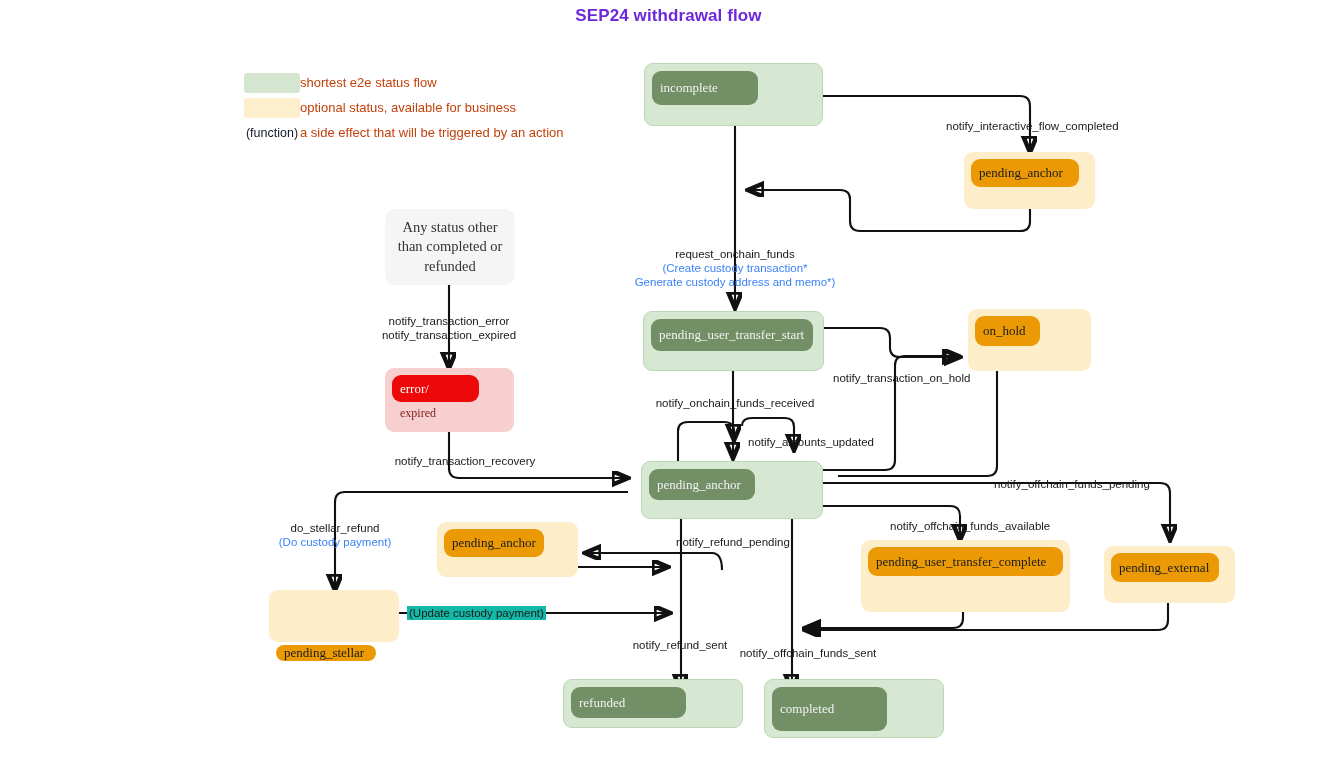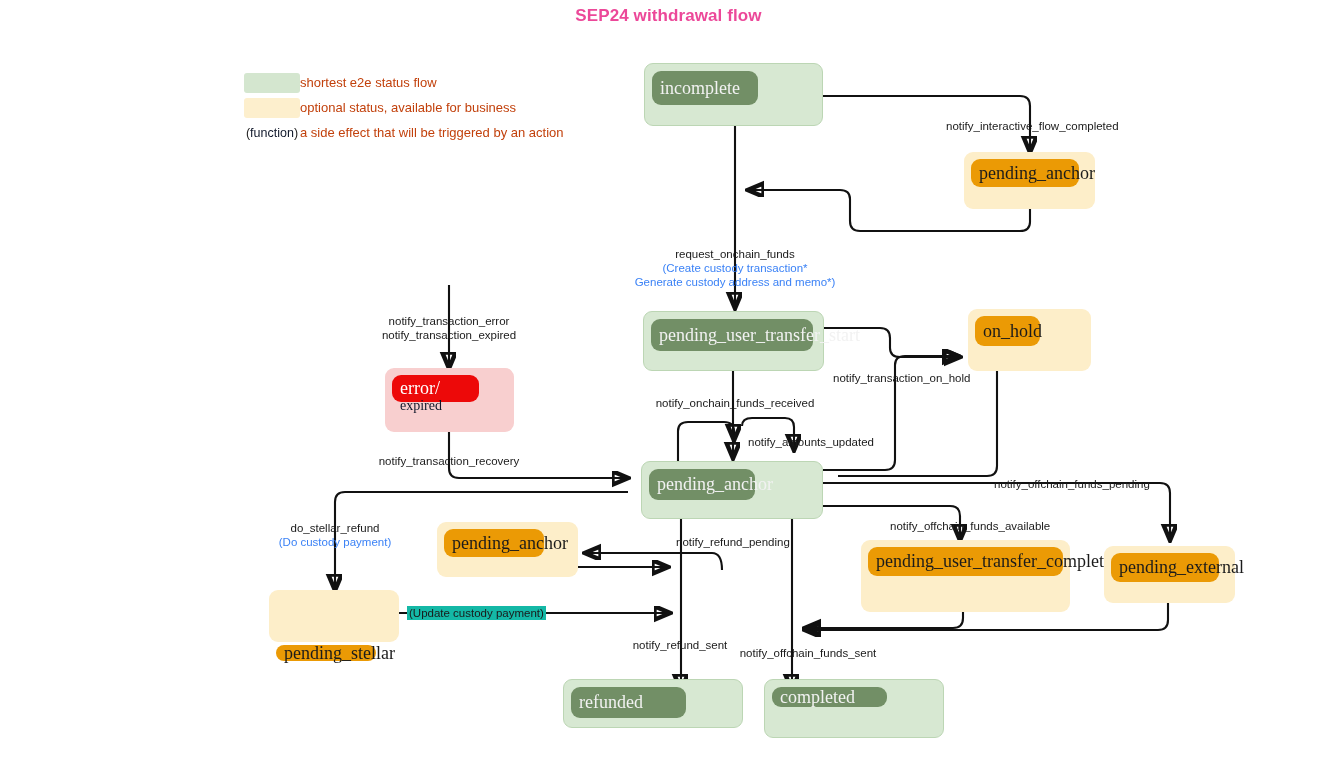--- a/index.html
+++ b/index.html
@@ -1,54 +1,54 @@
 <!DOCTYPE html>
 <html><head>
 <meta charset="utf-8">
 <style>
   html,body{margin:0;padding:0;background:#ffffff;}
   body{width:1337px;height:770px;position:relative;overflow:hidden;
        font-family:"Liberation Sans",sans-serif;color:#111;}
   #stage{position:absolute;inset:0;width:1337px;height:770px;}
 
   .title{position:absolute;left:0;top:6px;width:1337px;text-align:center;
-         font-size:17px;font-weight:bold;color:#ec4899;letter-spacing:.1px;}
+         font-size:17px;font-weight:bold;color:#6d28d9;letter-spacing:.1px;}
 
   
   .legend{position:absolute;left:244px;top:70px;}
   .lg-row{display:flex;align-items:center;height:25px;margin-bottom:0;}
   .lg-sw{width:56px;height:20px;border-radius:3px;margin-right:0;}
   .lg-sw.green{background:#d4e6cf;}
   .lg-sw.cream{background:#fdefcd;}
   .lg-fn{width:56px;text-align:center;font-size:12.5px;color:#222;}
   .lg-fn .blue{color:#0f172a;}
   .lg-tx{font-size:13px;color:#c2410c;white-space:nowrap;}
 
   
   .node{position:absolute;box-sizing:border-box;border-radius:9px;}
   .node .inner{position:absolute;left:7px;top:7px;border-radius:9px;
                display:flex;align-items:center;box-sizing:border-box;
                padding:0 8px;white-space:nowrap;
-               font-family:"Liberation Serif",serif;font-size:18px;}
+               font-family:"Liberation Serif",serif;font-size:13px;}
 
   .n-green{background:#d7e8d2;border:1px solid #bcd6b4;}
   .n-green .inner{background:#728f66;color:#f2f2f2;}
   .n-cream{background:#fdeec9;}
   .n-cream .inner{background:#eb9a05;color:#1b1b1b;}
   .n-pink{background:#f8cfcf;}
   .n-pink .inner{background:#ed0909;color:#ffffff;}
   .n-grey{background:#f5f5f5;border-radius:11px;}
 
   .note{position:absolute;display:flex;align-items:center;justify-content:center;
         text-align:center;font-family:"Liberation Serif",serif;
         font-size:14.5px;color:#333;line-height:1.33;padding:6px;box-sizing:border-box;}
 
   
-  .ov2{position:absolute;left:15px;top:30px;font-family:"Liberation Serif",serif;
-       font-size:14px;color:#0f172a;white-space:nowrap;}
+  .ov2{position:absolute;left:15px;top:38px;font-family:"Liberation Serif",serif;
+       font-size:12px;color:#7f1d1d;white-space:nowrap;}
 
   
   .elabel{position:absolute;font-size:11.5px;color:#1a1a1a;white-space:nowrap;
           line-height:1.22;}
   .elabel .fn{color:#3b82f6;}
   .ctr{transform:translateX(-50%);text-align:center;}
 
   svg.edges{position:absolute;left:0;top:0;width:1337px;height:770px;
             overflow:visible;pointer-events:none;}
   svg.edges path{fill:none;stroke:#111;stroke-width:2.1;stroke-linecap:butt;}
@@ -126,20 +126,23 @@
   </svg>
 
   <div class="node n-green" style="left:644px;top:63px;width:179px;height:63px;">
     <div class="inner" style="width:106px;height:34px;">incomplete</div>
   </div>
 
   <div class="node n-cream" style="left:964px;top:152px;width:131px;height:57px;">
     <div class="inner" style="width:108px;height:28px;">pending_anchor</div>
   </div>
 
+  <div class="node n-grey note" style="left:385px;top:209px;width:130px;height:76px;">
+    <span>Any status other than completed or refunded</span>
+  </div>
 
   <div class="node n-pink" style="left:385px;top:368px;width:129px;height:64px;">
     <div class="inner" style="width:87px;height:27px;">error/</div>
     <div class="ov2">expired</div>
   </div>
 
   <div class="node n-green" style="left:643px;top:311px;width:181px;height:60px;">
     <div class="inner" style="width:162px;height:32px;overflow:visible;">pending_user_transfer_start</div>
   </div>
 
@@ -165,37 +168,37 @@
 
   <div class="node n-cream" style="left:1104px;top:546px;width:131px;height:57px;">
     <div class="inner" style="width:108px;height:29px;">pending_external</div>
   </div>
 
   <div class="node n-green" style="left:563px;top:679px;width:180px;height:49px;">
     <div class="inner" style="width:115px;height:31px;">refunded</div>
   </div>
 
   <div class="node n-green" style="left:764px;top:679px;width:180px;height:59px;">
-    <div class="inner" style="width:115px;height:20px;">completed</div>
+    <div class="inner" style="width:115px;height:44px;">completed</div>
   </div>
 
   <div class="elabel" style="left:946px;top:119px;">notify_interactive_flow_completed</div>
 
   <div class="elabel ctr" style="left:735px;top:247px;">
     <div>request_onchain_funds</div>
     <div class="fn">(Create custody transaction*</div>
     <div class="fn">Generate custody address and memo*)</div>
   </div>
 
   <div class="elabel ctr" style="left:449px;top:314px;">
     <div>notify_transaction_error</div>
     <div>notify_transaction_expired</div>
   </div>
 
-  <div class="elabel ctr" style="left:449px;top:454px;">notify_transaction_recovery</div>
+  <div class="elabel ctr" style="left:465px;top:454px;">notify_transaction_recovery</div>
 
   <div class="elabel ctr" style="left:735px;top:396px;">notify_onchain_funds_received</div>
 
   <div class="elabel" style="left:748px;top:435px;">notify_amounts_updated</div>
 
   <div class="elabel" style="left:833px;top:371px;">notify_transaction_on_hold</div>
 
   <div class="elabel" style="left:994px;top:477px;">notify_offchain_funds_pending</div>
 
   <div class="elabel" style="left:890px;top:519px;">notify_offchain_funds_available</div>

